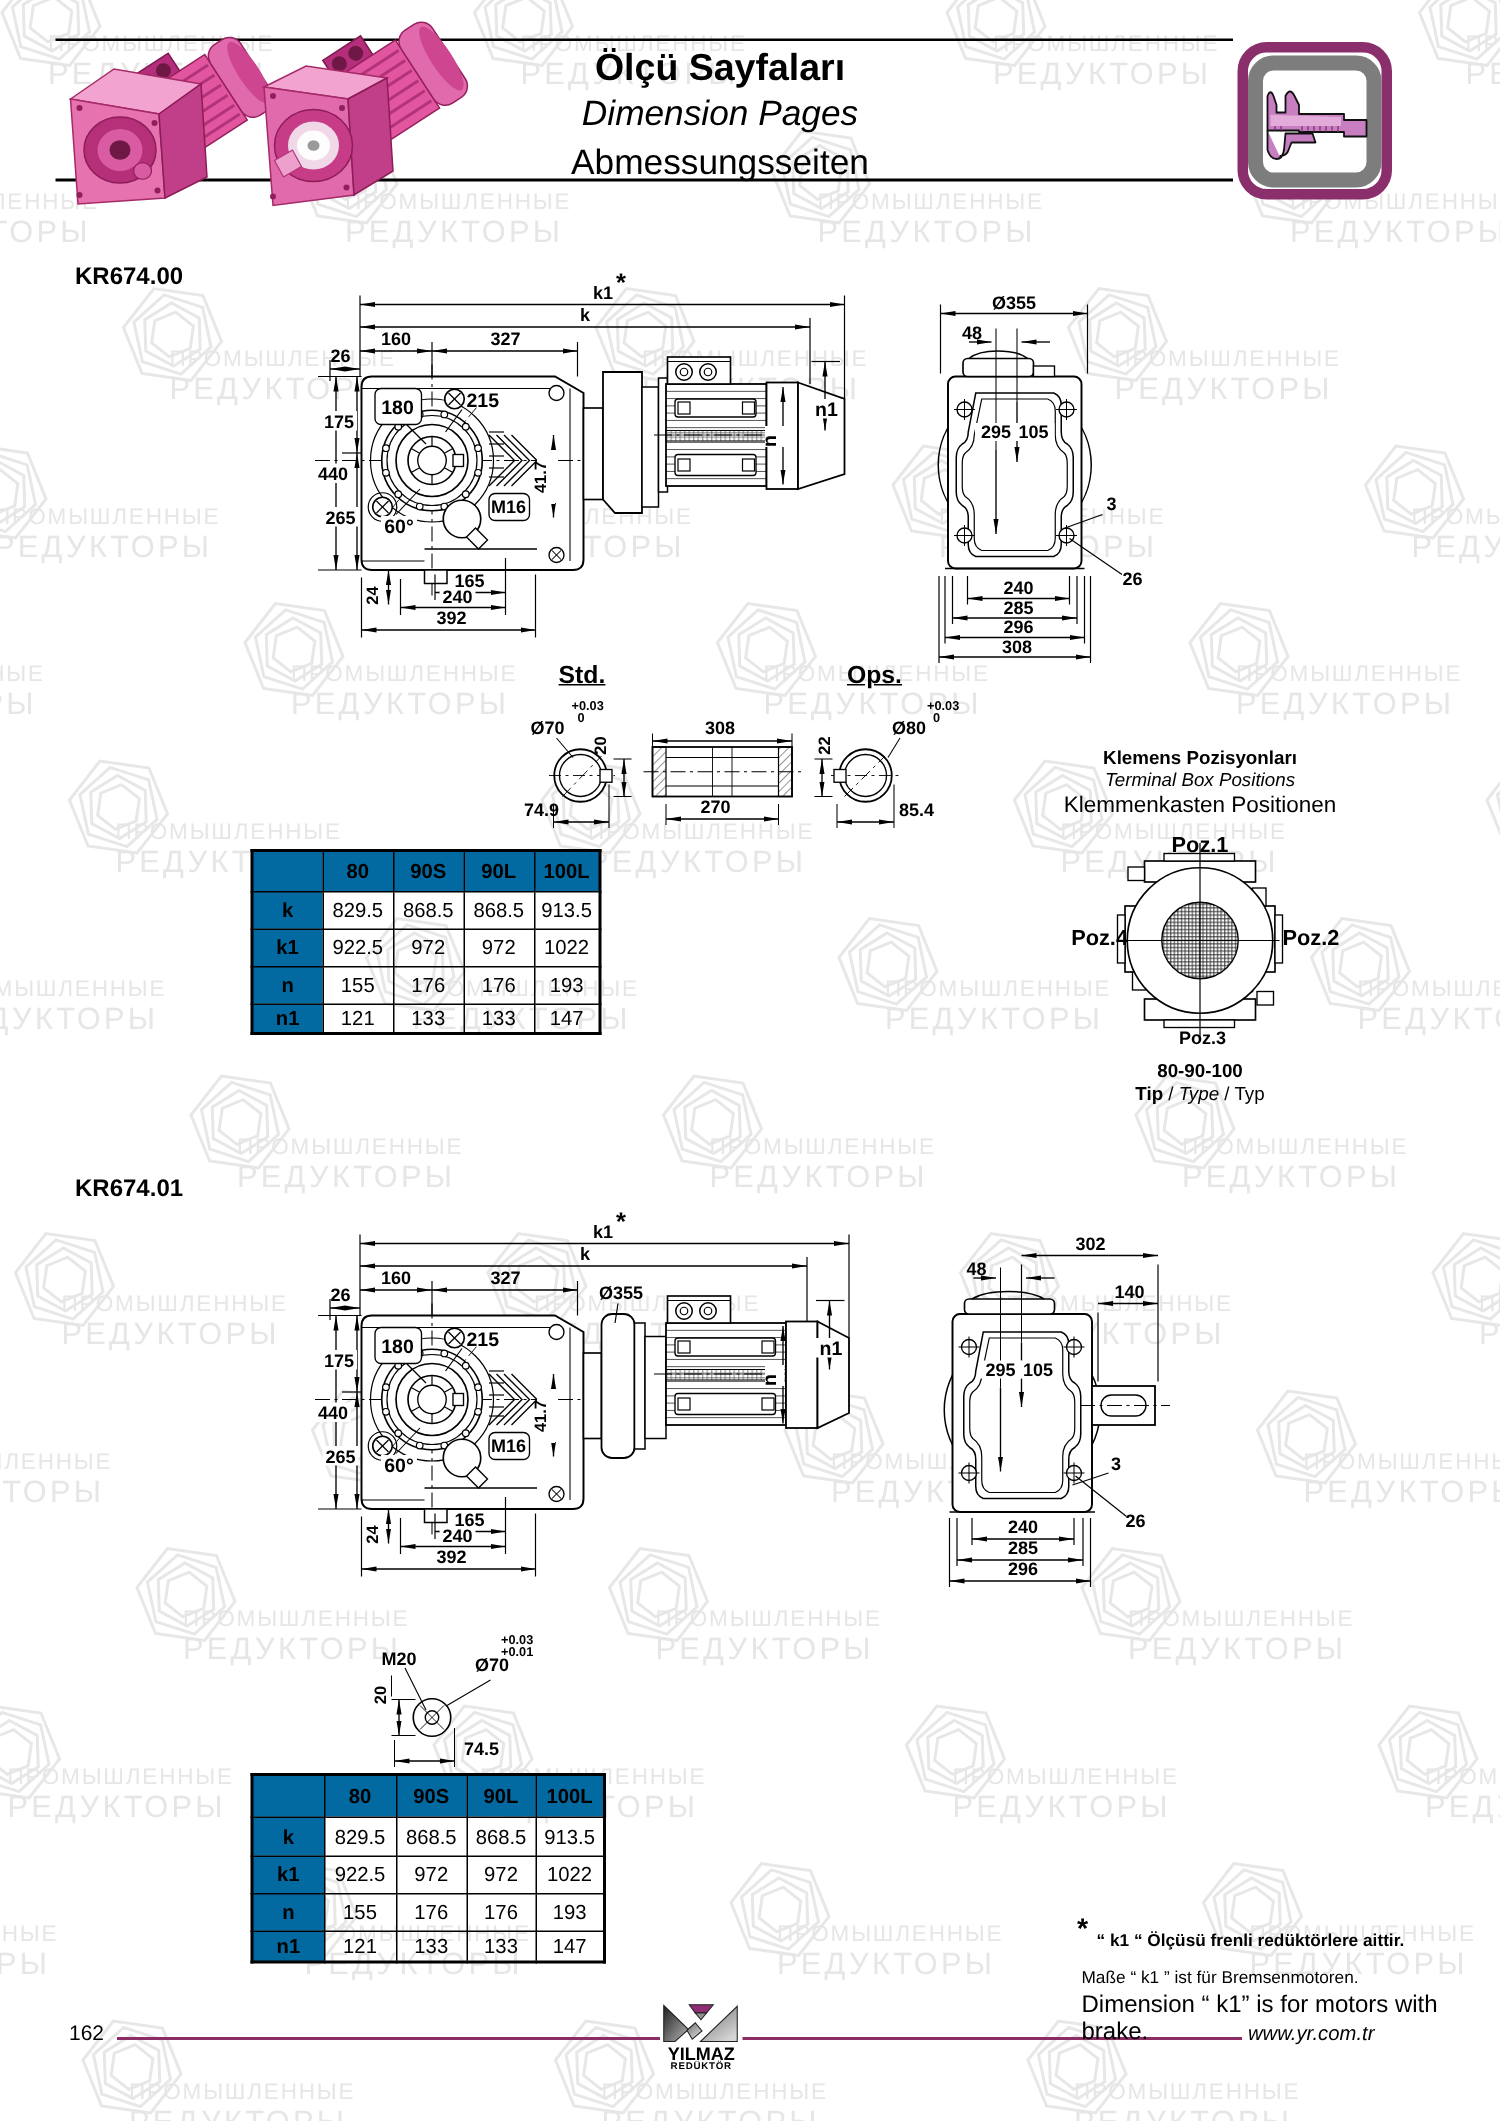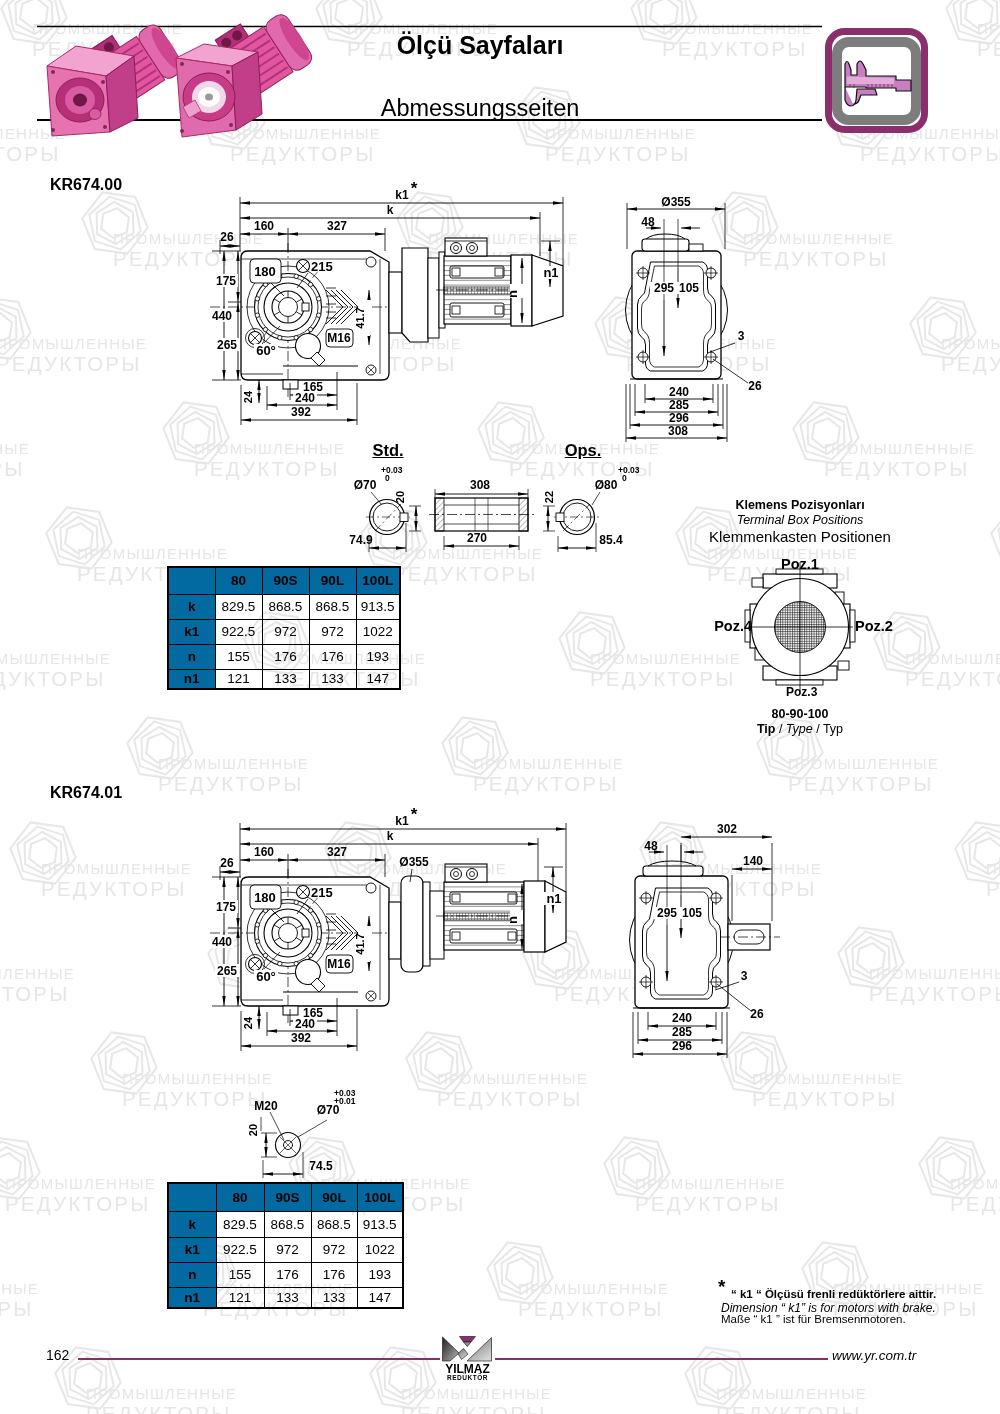--- a/index.html
+++ b/index.html
@@ -752,20 +752,21 @@
  <polygon points="467,1361 491.5,1337.5 491.5,1361" fill="url(#gr2)" stroke="#222" stroke-width="0.7"></polygon>
 </g>
 
 <g id="frules">
         <line x1="78" y1="1359" x2="440" y2="1359" stroke="#8c2d66" stroke-width="2"></line>
         <line x1="495" y1="1359" x2="828" y2="1359" stroke="#8c2d66" stroke-width="2"></line>
       </g>
 </svg>
 
 <div class="abs" style="left:0;top:31px;width:960px;text-align:center;font-size:25px;font-weight:bold;">Ölçü Sayfaları</div>
+<div class="abs" style="left:0;top:62px;width:960px;text-align:center;font-size:23.5px;font-style:italic;">Dimension Pages</div>
 <div class="abs" style="left:0;top:95px;width:960px;text-align:center;font-size:23.5px;">Abmessungsseiten</div>
 <div class="abs" style="left:50px;top:176px;font-size:16px;font-weight:bold;">KR674.00</div>
 <div class="abs" style="left:50px;top:784px;font-size:16px;font-weight:bold;">KR674.01</div>
 <div class="abs" style="left:358px;top:441px;font-size:16.5px;font-weight:bold;text-decoration:underline;width:60px;text-align:center;">Std.</div>
 <div class="abs" style="left:553px;top:441px;font-size:16.5px;font-weight:bold;text-decoration:underline;width:60px;text-align:center;">Ops.</div>
 <div class="abs" style="left:700px;top:498px;width:200px;text-align:center;font-size:12.5px;font-weight:bold;">Klemens Pozisyonları</div>
 <div class="abs" style="left:700px;top:513px;width:200px;text-align:center;font-size:12.5px;font-style:italic;">Terminal Box Positions</div>
 <div class="abs" style="left:700px;top:528px;width:200px;text-align:center;font-size:15px;">Klemmenkasten Positionen</div>
 <div class="abs" style="left:750px;top:556px;width:100px;text-align:center;font-size:14.5px;font-weight:bold;">Poz.1</div>
 <div class="abs" style="left:662px;top:618px;width:90px;text-align:right;font-size:14.5px;font-weight:bold;">Poz.4</div>
@@ -860,20 +861,20 @@
           <td class="h">n1</td>
           <td>121</td>
           <td>133</td>
           <td>133</td>
           <td>147</td>
         </tr>
 </tbody>
     </table>
 <div class="abs" style="left:718px;top:1276px;font-size:19px;font-weight:bold;">*</div>
 <div class="abs" style="left:731px;top:1288px;font-size:11.5px;font-weight:bold;">“ k1 “ Ölçüsü frenli redüktörlere aittir.</div>
-<div class="abs" style="left:721px;top:1301px;font-size:12px;font-style:italic;">Dimension “ k1” is for motors with brake.</div>
+<div class="abs" style="left:721px;top:1328px;font-size:16px;">Dimension “ k1” is for motors with brake.</div>
 <div class="abs" style="left:721px;top:1313px;font-size:11.5px;">Maße “ k1 ” ist für Bremsenmotoren.</div>
 <div class="abs" style="left:46px;top:1347px;font-size:14px;">162</div>
 <div class="abs" style="left:832px;top:1348px;font-size:13.5px;font-style:italic;">www.yr.com.tr</div>
 <div class="abs" style="left:441px;top:1362px;width:53px;text-align:center;font-size:12px;font-weight:bold;">YILMAZ</div>
 <div class="abs" style="left:441px;top:1374px;width:53px;text-align:center;font-size:6.5px;font-weight:bold;letter-spacing:0.5px;">REDÜKTÖR</div>
 
 </div>
 
 </body></html>

